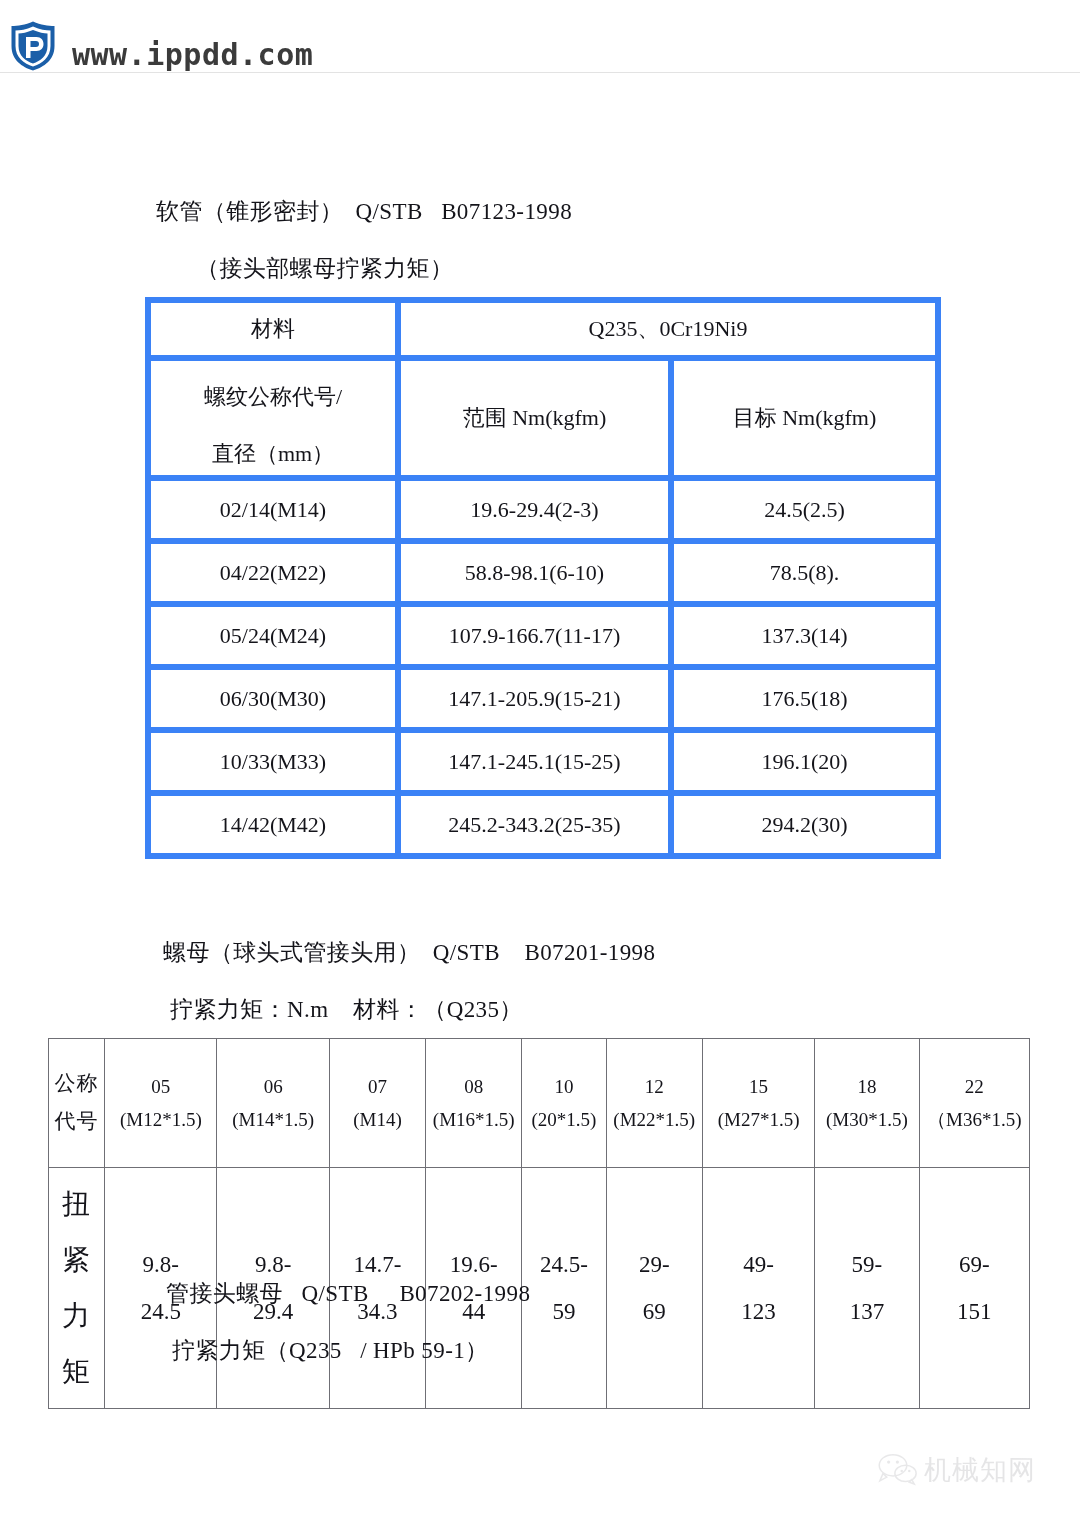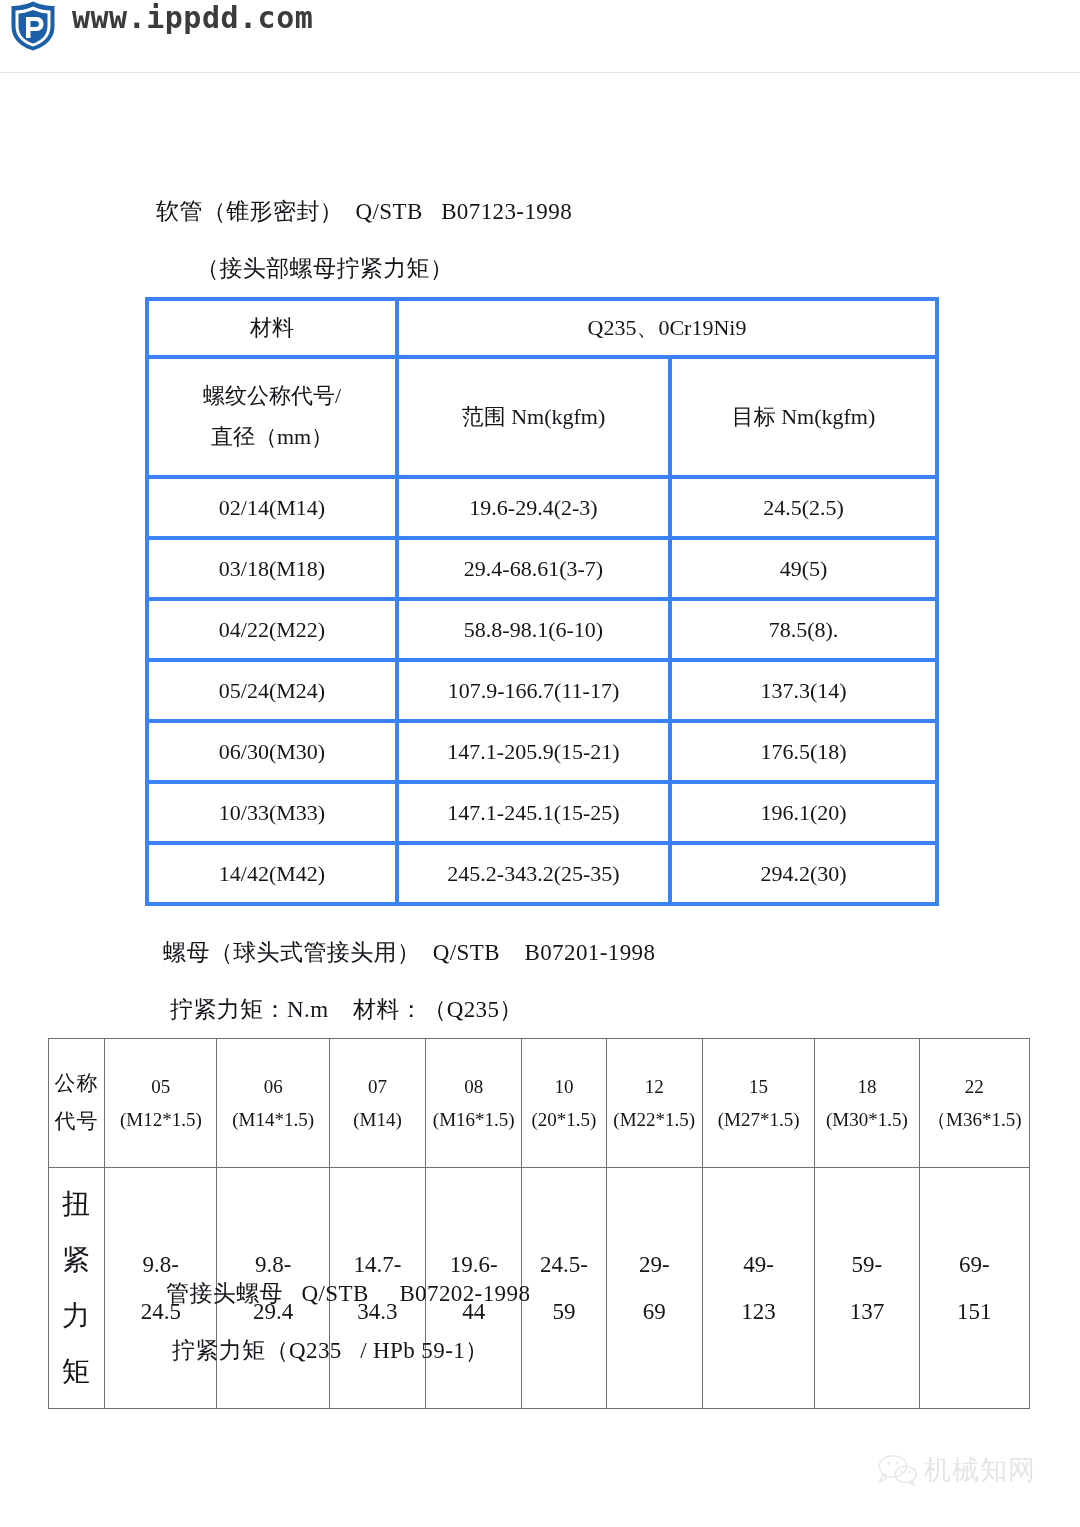--- a/index.html
+++ b/index.html
@@ -16,21 +16,21 @@
     overflow: hidden;
   }
 
   
   .site-header {
     position: absolute;
     left: 0; top: 0;
     width: 1080px;
     height: 72px;
     display: flex;
-    align-items: flex-start;
+    align-items: flex-end;
     padding-left: 8px;
     box-sizing: border-box;
   }
   .logo-mark {
     width: 50px;
     height: 52px;
     flex: 0 0 auto;
     display: block;
   }
   .site-url {
@@ -63,34 +63,34 @@
   
   .table-one {
     position: absolute;
     left: 145px;
     top: 297px;
     width: 790px;
     border-collapse: collapse;
     table-layout: fixed;
   }
   .table-one td {
-    border: 4px solid #3b82f6;
+    border: 6px solid #3b82f6;
     text-align: center;
     vertical-align: middle;
     font-size: 22px;
     color: #14141a;
     padding: 0;
   }
   .table-one .col-a { width: 250px; }
   .table-one .col-b { width: 273px; }
   .table-one .col-c { width: 267px; }
   .t1-head-mat     { height: 58px; font-size: 23px; }
   .t1-head-sub     { height: 120px; font-size: 23px; line-height: 1.85; }
   .t1-data td      { height: 57px; }
-  .t1-head-sub .stack-line { display: block; }
+  .t1-head-sub .stack-line { display: block; margin-top: 16px; }
 
   
   .table-two {
     position: absolute;
     left: 48px;
     top: 1038px;
     width: 982px;
     border-collapse: collapse;
     table-layout: fixed;
   }
@@ -121,21 +121,20 @@
   .t2-body td { height: 118px; line-height: 2.05; font-size: 23px; }
   .t2-body .rowlabel { font-size: 28px; line-height: 2.0; }
   .stack-line { display: block; }
 
   
   .footer-watermark {
     position: absolute;
     left: 878px;
     top: 1452px;
     display: flex;
-    align-items: center;
     opacity: 0.22;
   }
   .wechat-glyph {
     width: 40px;
     height: 34px;
     flex: 0 0 auto;
   }
   .watermark-text {
     margin-left: 6px;
     font-size: 27px;
@@ -178,25 +177,20 @@
         <span class="stack-line">直径（mm）</span>
       </td>
       <td>范围 Nm(kgfm)</td>
       <td>目标 Nm(kgfm)</td>
     </tr>
 
     <tr class="t1-data">
       <td>02/14(M14)</td>
       <td>19.6-29.4(2-3)</td>
       <td>24.5(2.5)</td>
-    </tr>
-    <tr class="t1-data">
-      <td>03/18(M18)</td>
-      <td>29.4-68.61(3-7)</td>
-      <td>49(5)</td>
     </tr>
     <tr class="t1-data">
       <td>04/22(M22)</td>
       <td>58.8-98.1(6-10)</td>
       <td>78.5(8).</td>
     </tr>
     <tr class="t1-data">
       <td>05/24(M24)</td>
       <td>107.9-166.7(11-17)</td>
       <td>137.3(14)</td>

